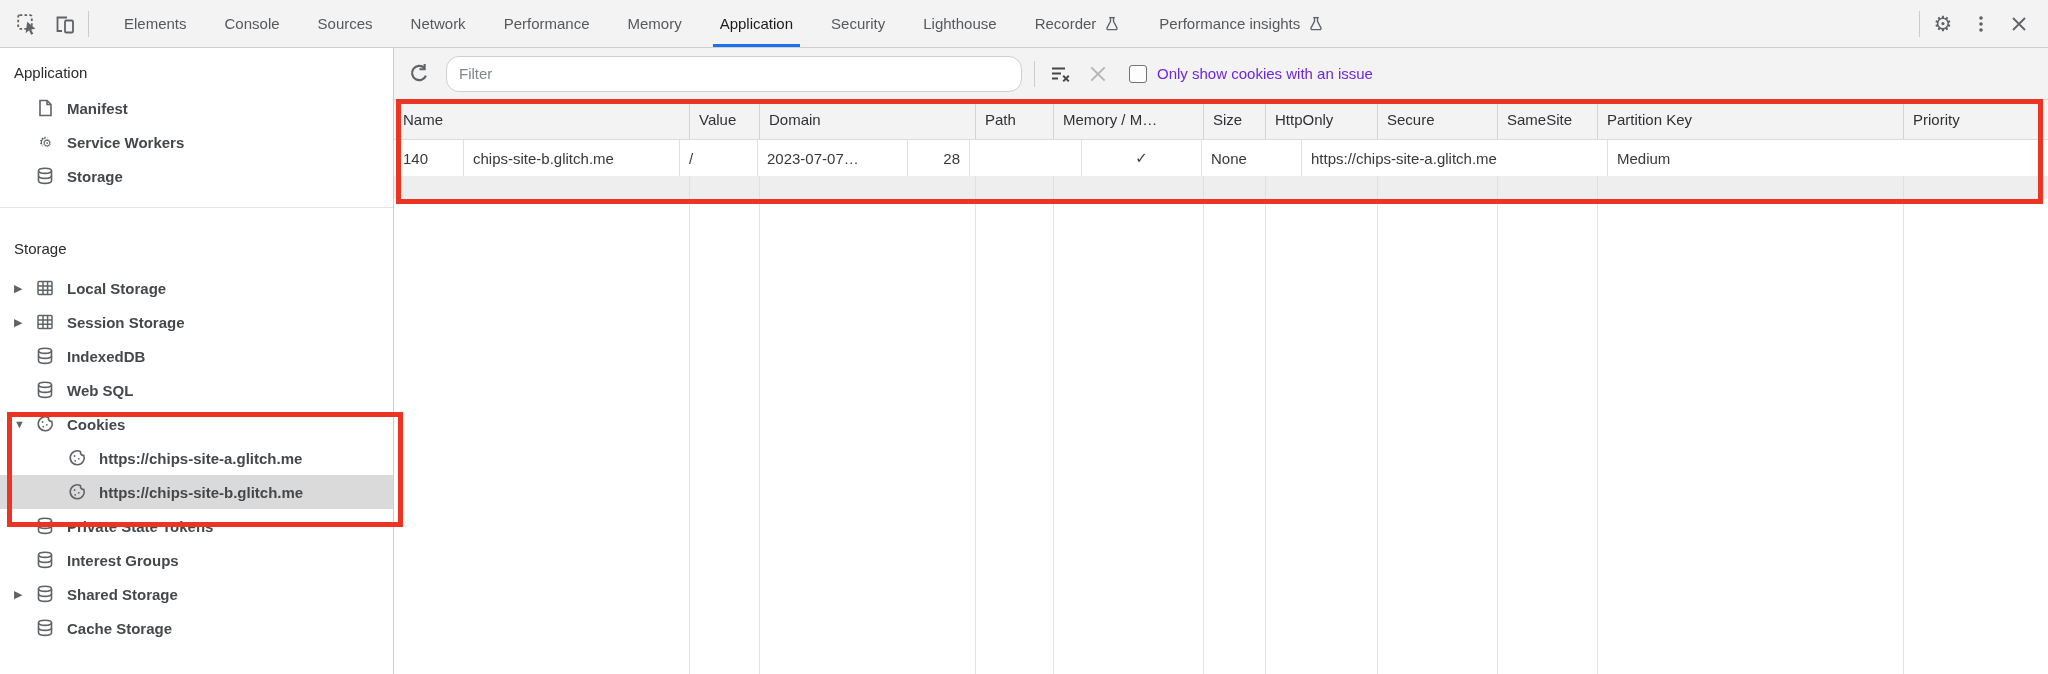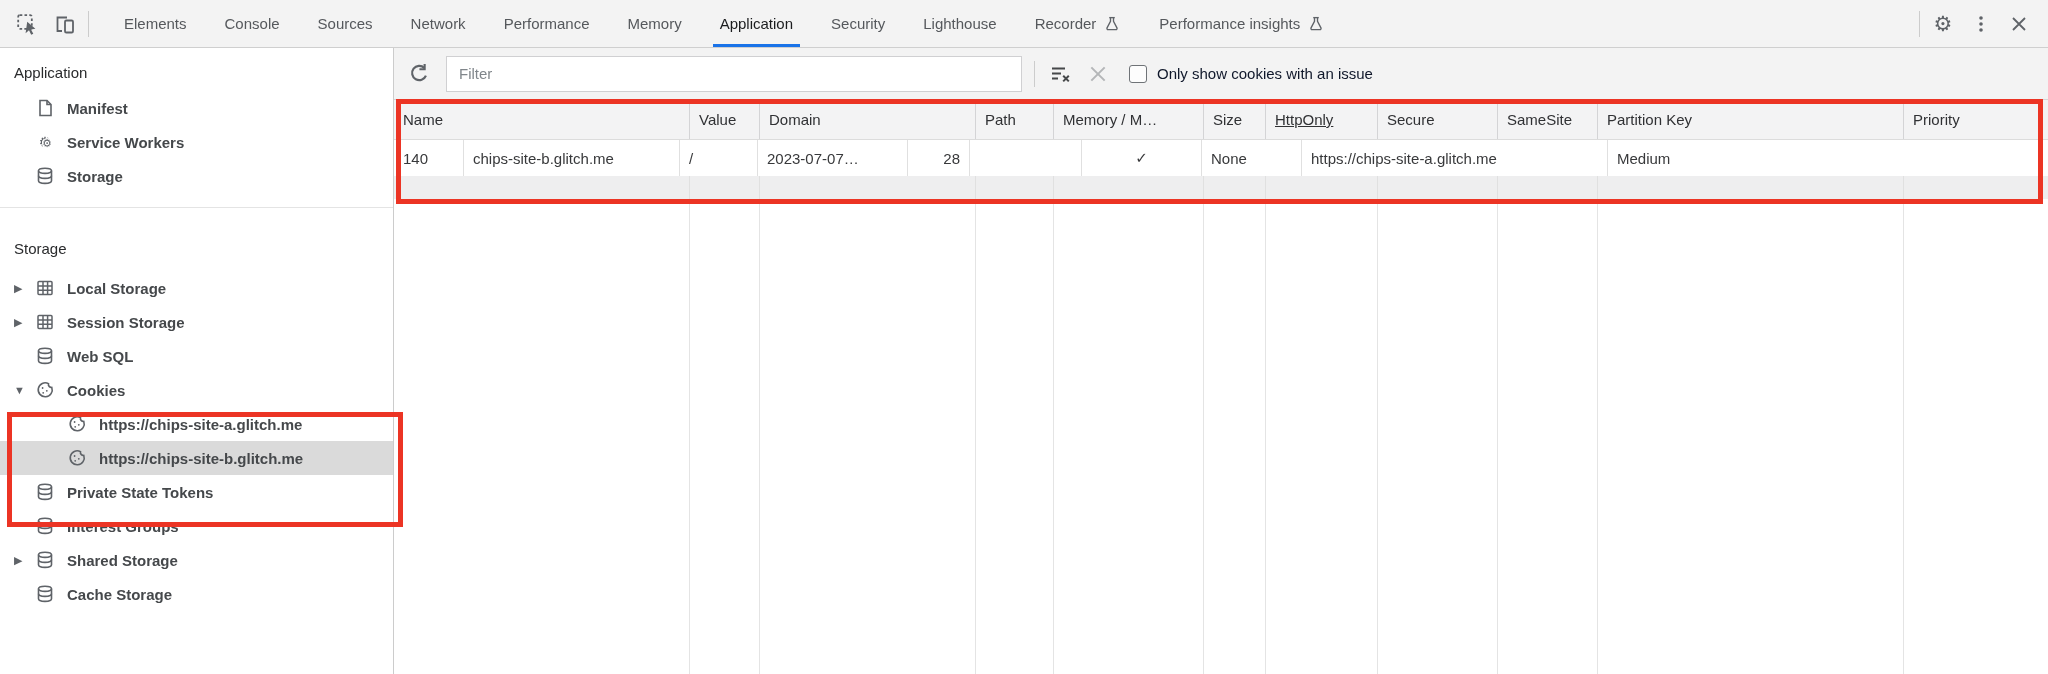--- a/index.html
+++ b/index.html
@@ -51,43 +51,43 @@
     display:flex; align-items:center; justify-content:center; color:#5f6368; }
   .srow.child { padding-left: 46px; }
   .gear-pair { font-size:14px; line-height:1; position:relative; }
   .gear-pair .g2 { font-size:11px; position:absolute; left:8px; top:7px; background:#fff; border-radius:50%; }
 
   
   .main { flex:1; display:flex; flex-direction:column; background:#fff; min-width:0; }
   .cookie-toolbar { display:flex; align-items:center; height:52px;
     background:#f3f3f3; border-bottom:1px solid #d6d6d6; padding-left:6px; flex:none; }
   .filter-input { width:576px; height:36px; margin-left:8px; padding:0 12px;
-    border:1px solid #d0d0d2; border-radius:0; font:inherit; color:#38393b;
+    border:1px solid #d0d0d2; border-radius:13px; font:inherit; color:#38393b;
     background:#fff; outline:none; }
   .filter-input::placeholder { color:#80868b; }
   .cookie-toolbar .vsep { margin: 0 6px 0 12px; }
   .dim { color:#b4b6b8; }
   .checkbox { width:18px; height:18px; border:1.5px solid #6f7377; border-radius:3px;
     background:#fdfdfd; margin: 0 10px 0 12px; flex:none; cursor:pointer; }
-  .chk-label { color:#0f172a; }
+  .chk-label { color:#6d28d9; }
 
   
   .grid { display:flex; flex-direction:column; flex:1; min-height:0; }
   .grid-row { display:flex; flex:none; }
   .cell { border-right:1px solid #e0e0e0; padding:0 9px; display:flex;
     align-items:center; overflow:hidden; white-space:nowrap; }
   .grid-header .cell { border-right:1px solid #d4d4d6; color:#303134; }
   .grid-header { height:40px; background:#f3f3f4; border-bottom:1px solid #dcdcdc; }
   .grid-header .cell { height:100%; }
   .data-row { height:36px; background:#fff; }
   .stripe-row { height:23px; background:#eeeeef; }
   .filler { flex:1; }
   .filler .cell { border-right:1px solid #e4e4e4; }
   .c0 { width:296px; } .c1 { width:70px; } .c2 { width:216px; } .c3 { width:78px; }
-  .c4 { width:150px; } .c5 { width:62px; } .c6 { width:112px;text-decoration:underline; } .c7 { width:120px; }
+  .c4 { width:150px; } .c5 { width:62px; } .c6 { width:112px; } .c7 { width:120px; }
   .c8 { width:100px; } .c9 { width:306px; } .c10 { flex:1; border-right:none !important; }
   .cell.name-cell { padding-left: 34px; }
   .cell.right { justify-content:flex-end; }
   .cell.center { justify-content:center; }
 
   
   .annotation { position:absolute; border:5px solid #ec3424; pointer-events:none; z-index:10; }
   #annot-table { left:396px; top:99px; width:1647px; height:105px; }
   #annot-cookies { left:7px; top:412px; width:396px; height:115px; }
 
@@ -240,20 +240,31 @@
           <span class="expander">▶</span>
           <span class="sicon">
             <svg class="ic" width="20" height="20" viewBox="0 0 20 20" fill="none" stroke="#5f6368" stroke-width="1.5">
               <rect x="3" y="3.5" width="14" height="13" rx="1"></rect>
               <path d="M3 8 H17 M3 12.3 H17 M8 3.5 V16.5 M12.6 3.5 V16.5"></path>
             </svg>
           </span>
           <span>Session Storage</span>
         </div>
 
+        <div class="srow">
+          <span class="expander"></span>
+          <span class="sicon">
+            <svg class="ic" width="20" height="20" viewBox="0 0 20 20" fill="none" stroke="#5f6368" stroke-width="1.6">
+              <ellipse cx="10" cy="4.8" rx="6.5" ry="2.6"></ellipse>
+              <path d="M3.5 4.8 v5 c0 1.45 2.9 2.6 6.5 2.6 s6.5 -1.15 6.5 -2.6 v-5"></path>
+              <path d="M3.5 9.8 v5 c0 1.45 2.9 2.6 6.5 2.6 s6.5 -1.15 6.5 -2.6 v-5"></path>
+            </svg>
+          </span>
+          <span>IndexedDB</span>
+        </div>
 
         <div class="srow">
           <span class="expander"></span>
           <span class="sicon">
             <svg class="ic" width="20" height="20" viewBox="0 0 20 20" fill="none" stroke="#5f6368" stroke-width="1.6">
               <ellipse cx="10" cy="4.8" rx="6.5" ry="2.6"></ellipse>
               <path d="M3.5 4.8 v5 c0 1.45 2.9 2.6 6.5 2.6 s6.5 -1.15 6.5 -2.6 v-5"></path>
               <path d="M3.5 9.8 v5 c0 1.45 2.9 2.6 6.5 2.6 s6.5 -1.15 6.5 -2.6 v-5"></path>
             </svg>
           </span>

